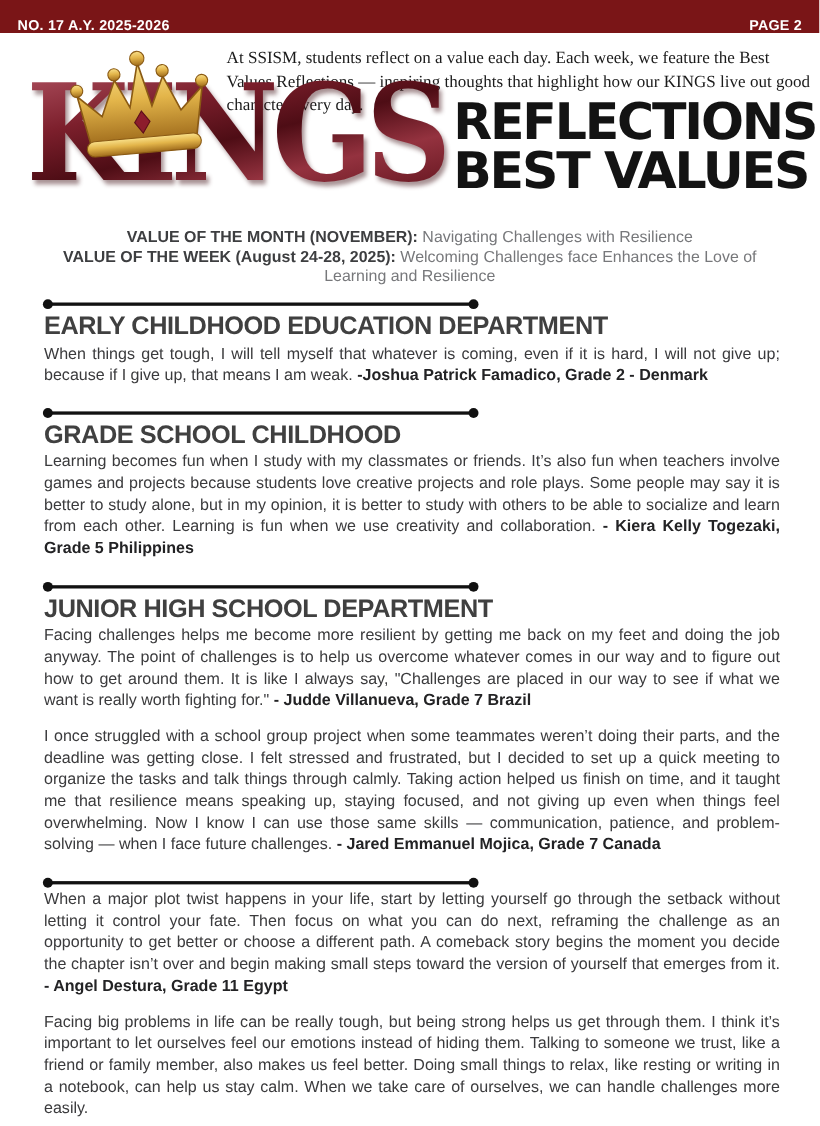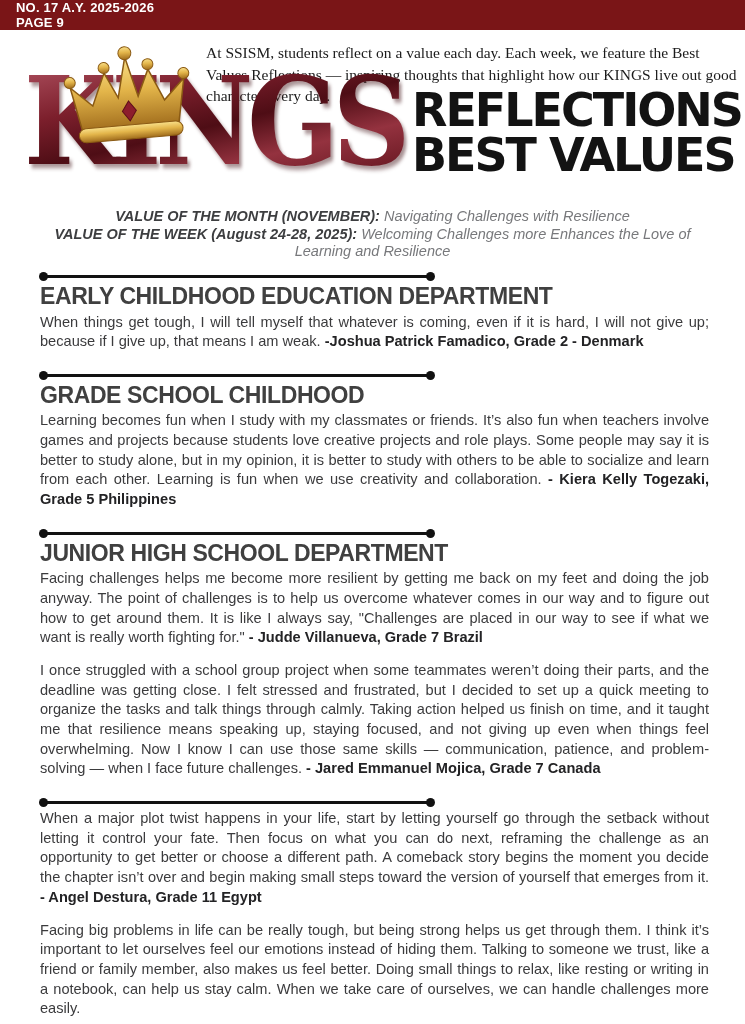--- a/index.html
+++ b/index.html
@@ -1,22 +1,22 @@
 <!DOCTYPE html>
 <html><head>
 <meta charset="utf-8">
 <style>
   * { margin:0; padding:0; box-sizing:border-box; }
   html,body { width:745px; height:1024px; background:#ffffff; overflow:hidden;
               font-family:"Liberation Sans", sans-serif; }
 
   
   .topbar { height:30px; background:#7a1517; color:#ffffff; display:flex;
-            align-items:flex-start; justify-content:space-between; padding:0 16px;
-            font-weight:700; font-size:13px; letter-spacing:.2px;flex-direction:column; }
+            align-items:flex-end; justify-content:space-between; padding:0 16px;
+            font-weight:700; font-size:13px; letter-spacing:.2px; }
 
   
   .masthead { position:relative; height:176px; }
   .logo { position:absolute; left:24px; top:30px; font-family:"DejaVu Serif", serif;
           font-weight:700; font-size:122px; line-height:1; letter-spacing:-7px;
           transform:scaleX(.88); transform-origin:left top; z-index:1;
           color:#6d1622;
           background:linear-gradient(168deg,#b05261 0%,#7c1f2c 30%,#4e0d15 52%,#94323f 72%,#5c111a 100%);
           -webkit-background-clip:text; background-clip:text; -webkit-text-fill-color:transparent;
           filter:drop-shadow(3px 4px 2px rgba(60,10,15,.45)); }
@@ -24,21 +24,21 @@
            transform:rotate(-5deg); }
   .intro { position:absolute; left:206px; top:12px; width:534px;
            font-family:"Liberation Serif", serif; font-size:15.5px; line-height:1.4;
            color:#1b1b1b; }
   .bigtitle { position:absolute; left:412px; top:58px; font-family:"DejaVu Sans", sans-serif;
               font-weight:700; font-size:46px; line-height:.98; letter-spacing:-2px;
               color:#131313; }
 
   
   .values { text-align:center; padding:2px 34px 0; font-size:14.5px; line-height:1.22;
-            color:#77787b;font-style:italic; }
+            color:#77787b; }
   .values b { color:#3d3e40; font-weight:700; }
 
   
   .content { padding:14px 36px 0 40px; }
   .section { margin-top:22px; }
   .section:first-child { margin-top:0; }
   .rule { position:relative; width:390px; height:3px; background:#111;
           margin:0 0 5px 2px; }
   .rule::before, .rule::after { content:""; position:absolute; top:-3px; width:9px;
           height:9px; border-radius:50%; background:#111; }
@@ -49,21 +49,21 @@
   .para { font-size:14.6px; line-height:1.35; color:#3b3b3d; text-align:justify;
           margin-bottom:13px; }
   .para:last-child { margin-bottom:0; }
   .attr { font-weight:700; color:#232325; }
 </style>
 </head>
 <body>
 
 <div class="topbar">
   <span>NO. 17 A.Y. 2025-2026</span>
-  <span>PAGE 9</span>
+  <span>PAGE 2</span>
 </div>
 
 <div class="masthead">
   <div class="logo">KINGS</div>
   <svg class="crown" viewBox="0 0 140 100" aria-hidden="true">
     <defs>
       <linearGradient id="gold" x1="0" y1="0" x2="0" y2="1">
         <stop offset="0" stop-color="#f9e08a"></stop>
         <stop offset="0.45" stop-color="#e3b54a"></stop>
         <stop offset="1" stop-color="#a06c1c"></stop>
@@ -80,21 +80,21 @@
   </svg>
   <div class="intro">At SSISM, students reflect on a value each day. Each week, we feature the Best Values Reflections — inspiring thoughts that highlight how our KINGS live out good character every day.</div>
   <div class="bigtitle">
     <div>REFLECTIONS</div>
     <div>BEST VALUES</div>
   </div>
 </div>
 
 <div class="values">
   <div><b>VALUE OF THE MONTH (NOVEMBER):</b> <span>Navigating Challenges with Resilience</span></div>
-  <div><b>VALUE OF THE WEEK (August 24-28, 2025):</b> <span>Welcoming Challenges more Enhances the Love of Learning and Resilience</span></div>
+  <div><b>VALUE OF THE WEEK (August 24-28, 2025):</b> <span>Welcoming Challenges face Enhances the Love of Learning and Resilience</span></div>
 </div>
 
 <div class="content">
 
   <div class="section">
     <div class="rule"></div>
     <div class="sec-title">EARLY CHILDHOOD EDUCATION DEPARTMENT</div>
     <p class="para"><span>When things get tough, I will tell myself that whatever is coming, even if it is hard, I will not give up; because if I give up, that means I am weak.</span> <span class="attr">-Joshua Patrick Famadico, Grade 2 - Denmark</span></p>
   </div>
 

